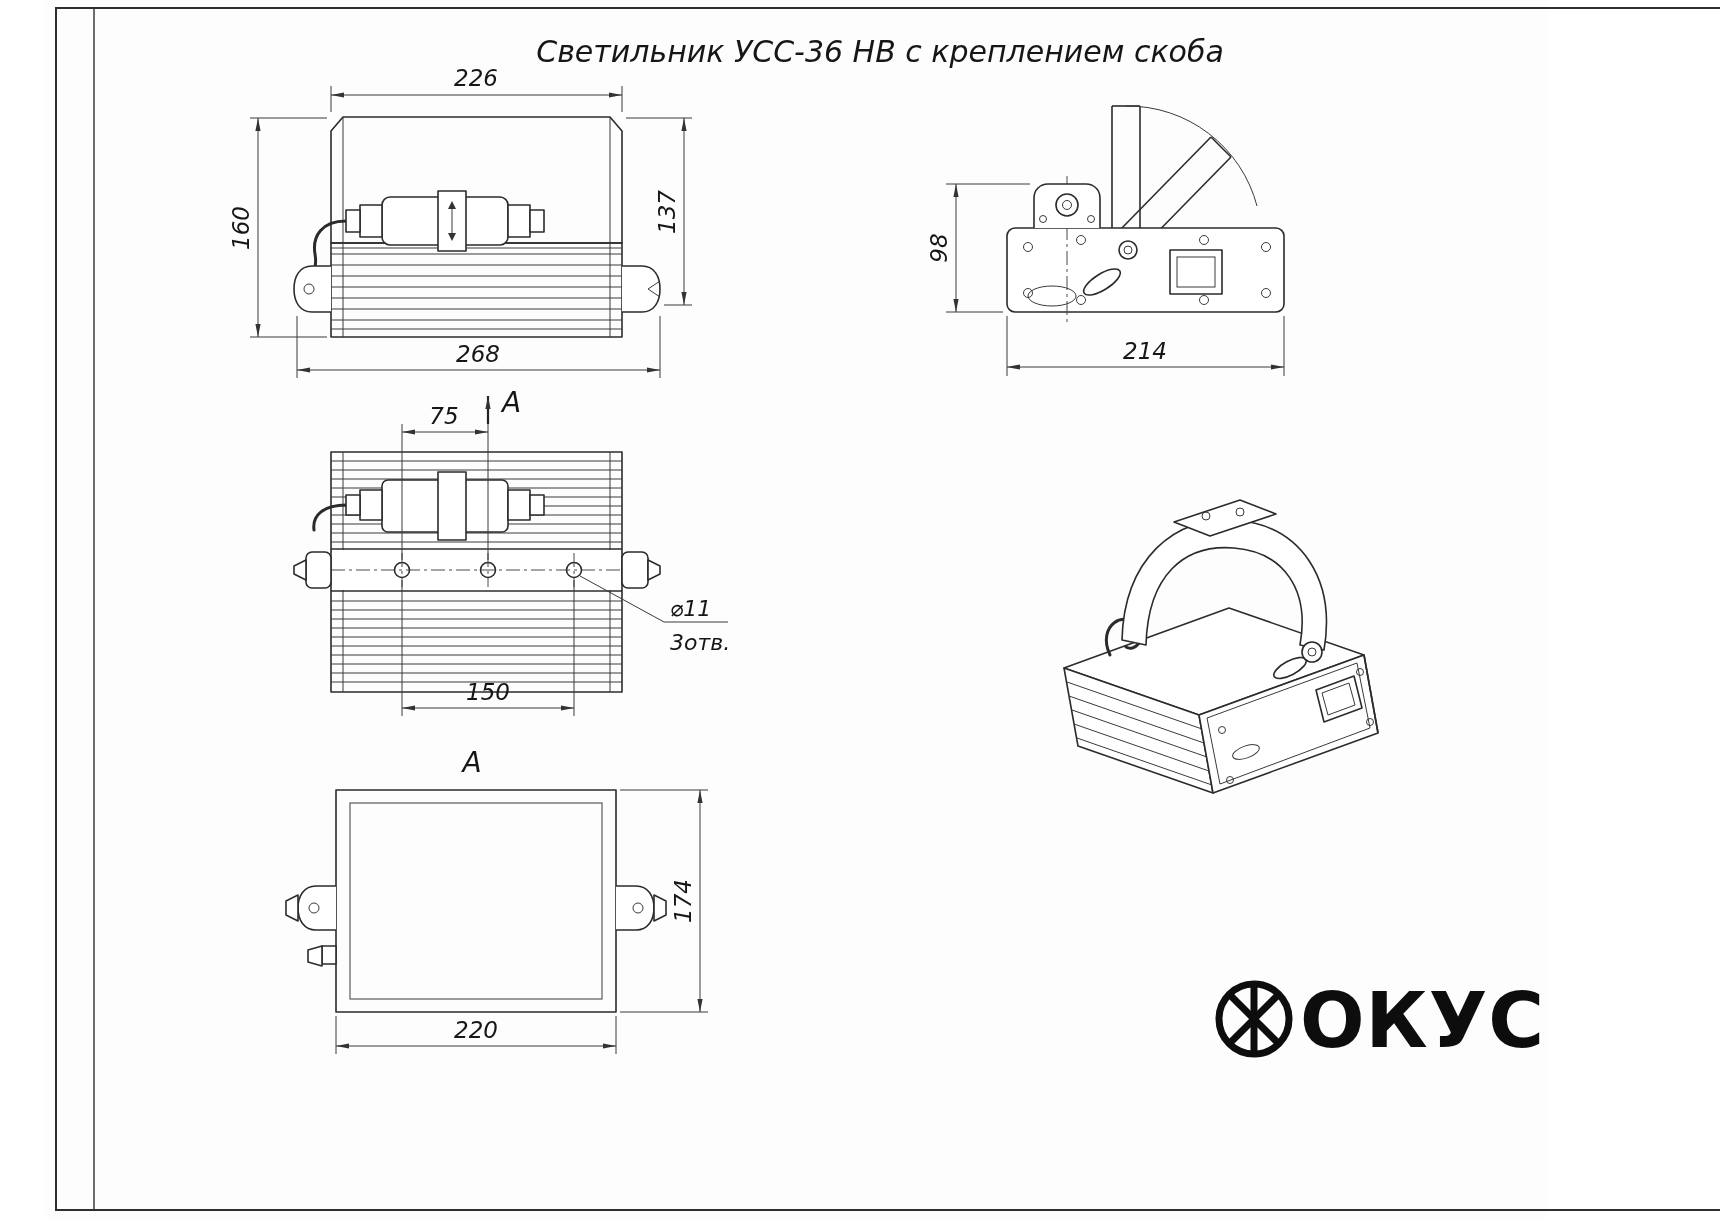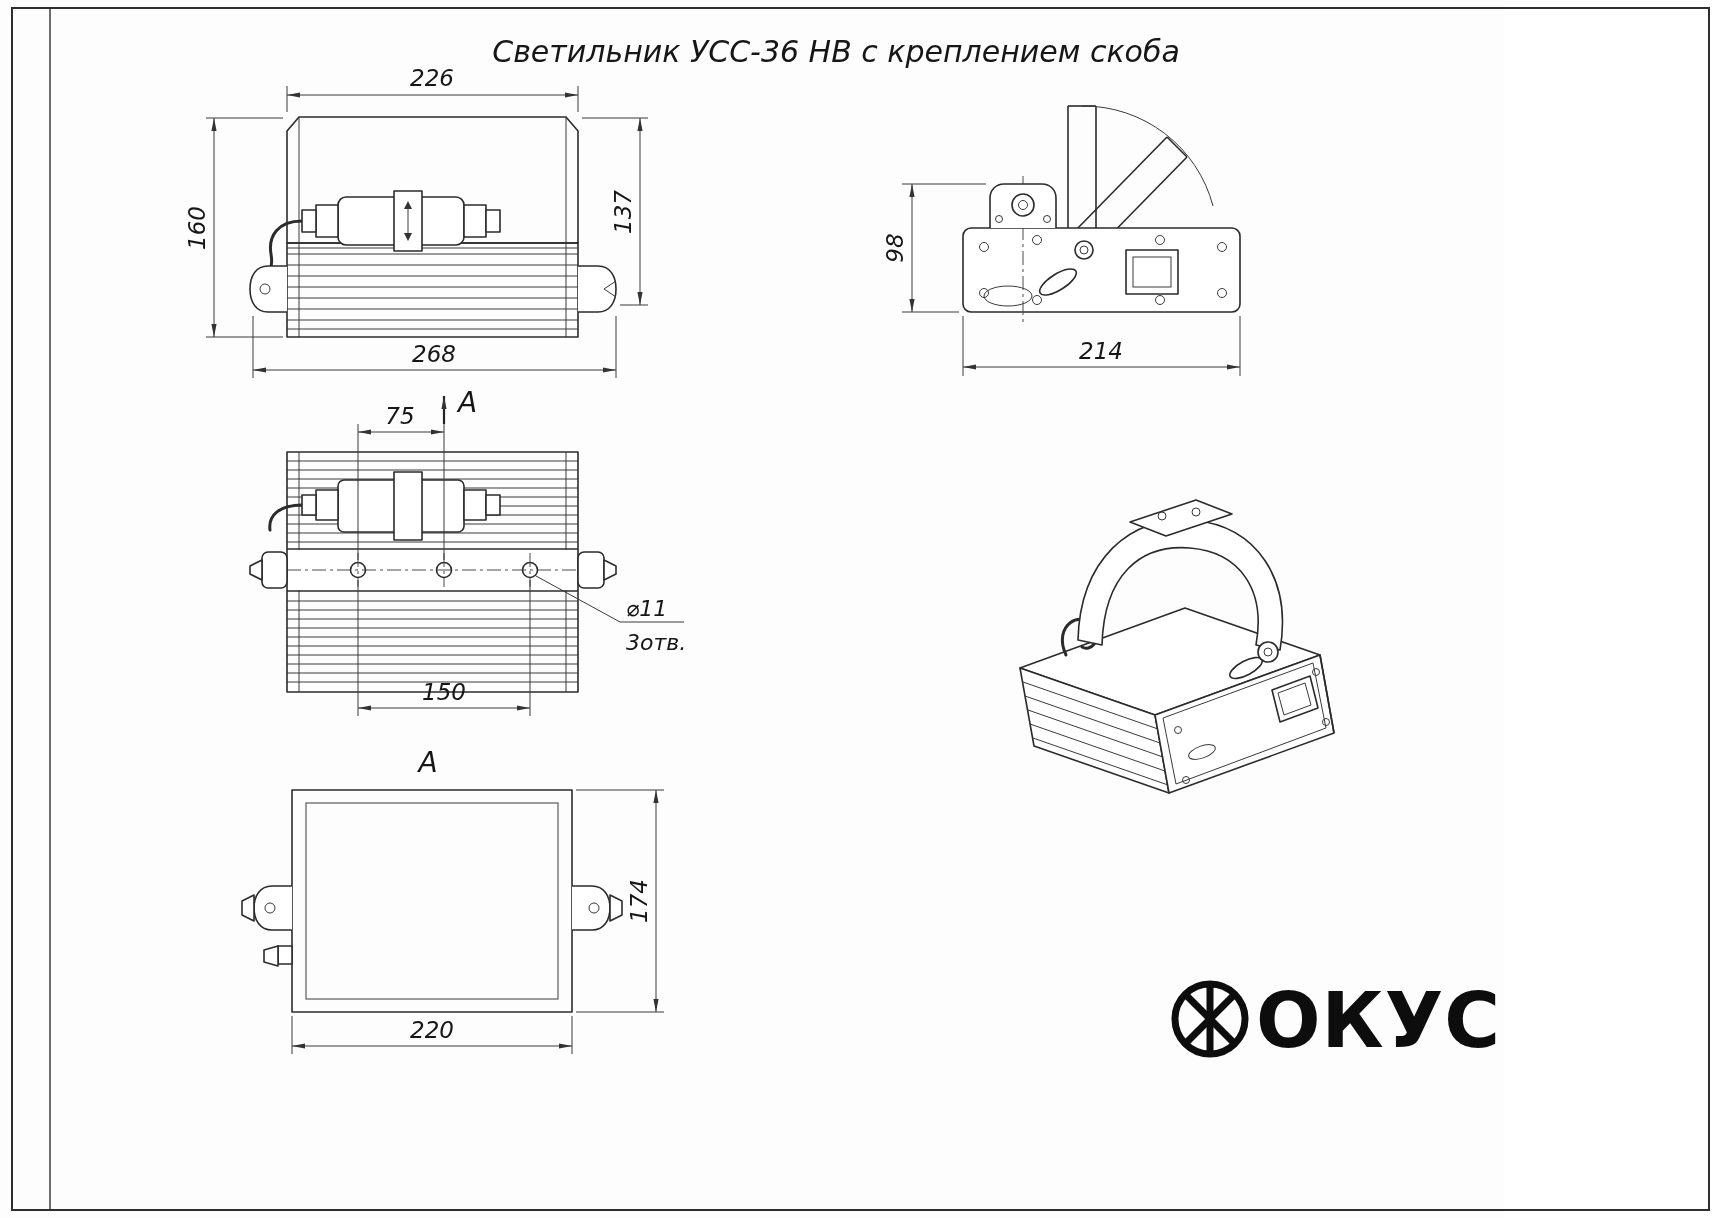--- a/index.html
+++ b/index.html
@@ -1,16 +1,16 @@
 <!DOCTYPE html>
 <html><head>
 <meta charset="utf-8">
 <style>
   html,body{margin:0;padding:0;background:#ffffff;}
-  .sheet{position:relative;width:1504px;height:1218px;background:#fdfdfd;font-family:"DejaVu Sans",sans-serif;}
+  .sheet{position:relative;width:1504px;height:1218px;background:#fdfdfd;font-family:"DejaVu Sans",sans-serif;margin-left:44px;}
   svg text{font-family:"DejaVu Sans",sans-serif;font-style:italic;fill:#161616;}
   .title{font-size:30px;}
   .dim{font-size:23px;}
   .seclabel{font-size:28px;}
   .callout{font-size:22px;}
   .logo-letters{font-style:normal;font-weight:bold;font-size:76px;letter-spacing:1px;fill:#0d0d0d;}
   .ln{stroke:#2b2b2b;stroke-width:1.6;fill:none;stroke-linejoin:round;}
   .lnf{stroke:#2b2b2b;stroke-width:1.6;fill:#ffffff;stroke-linejoin:round;}
   .thin{stroke:#3a3a3a;stroke-width:1;fill:none;}
   .dimln{stroke:#3a3a3a;stroke-width:1;fill:none;}

